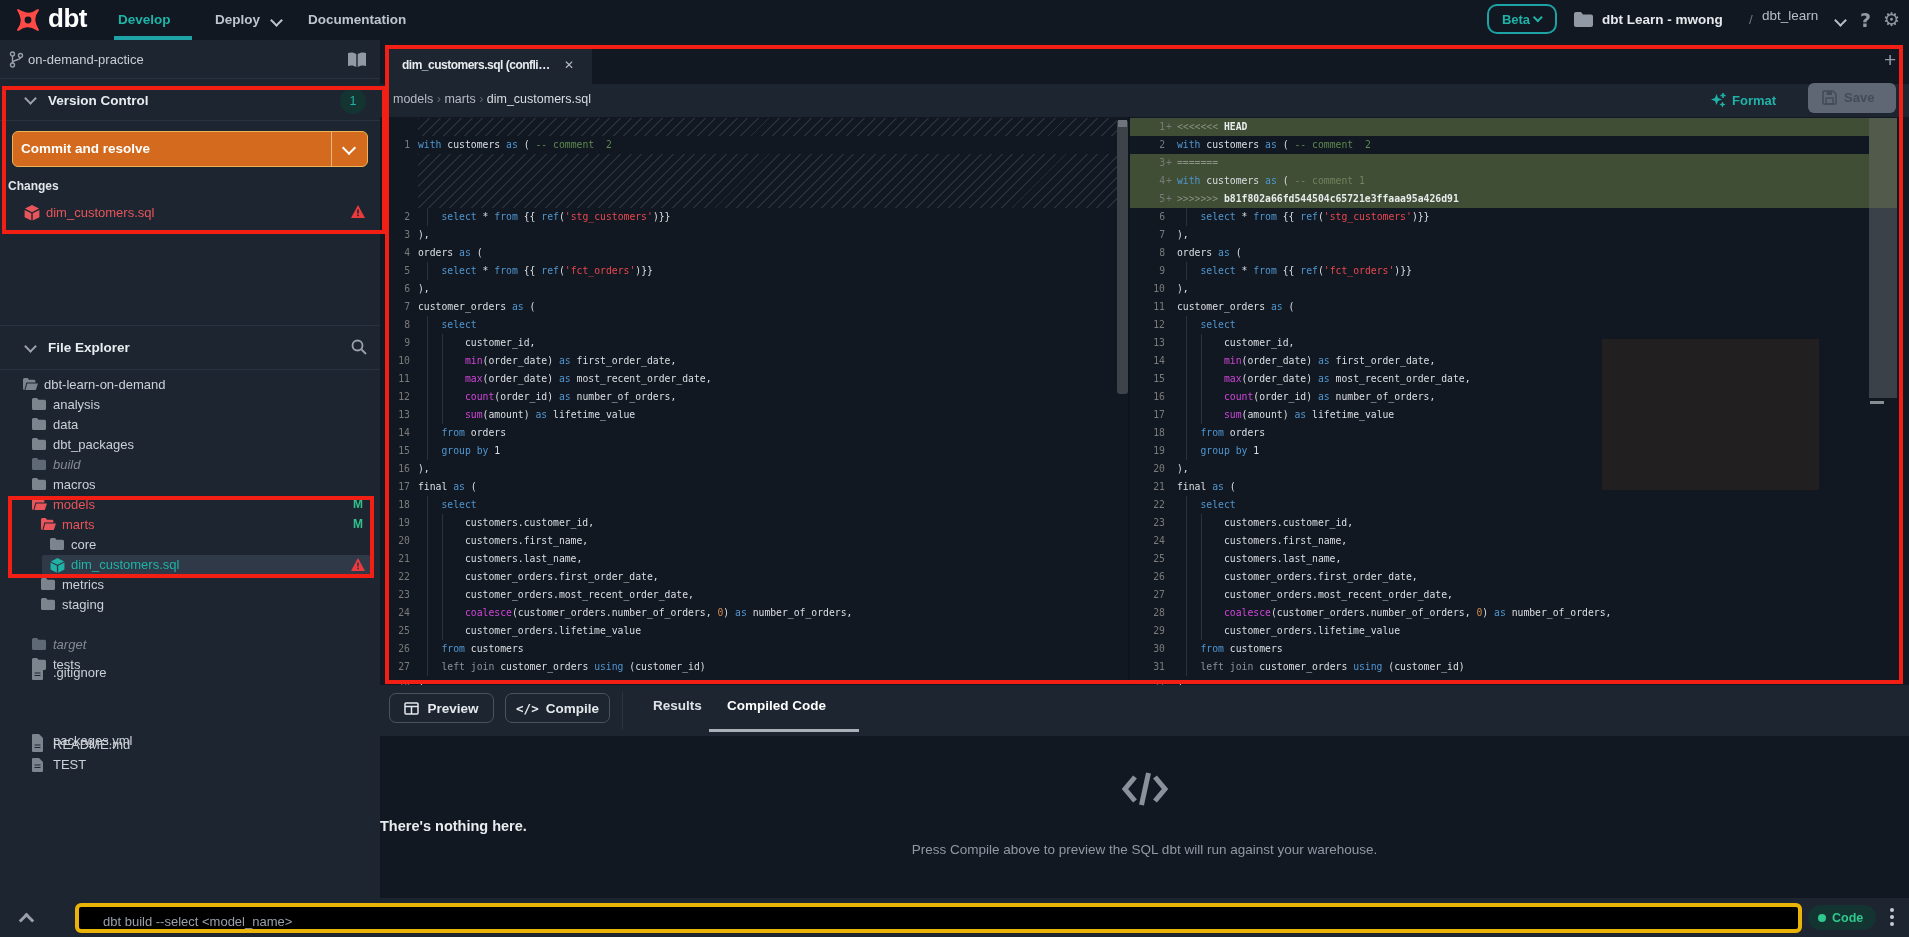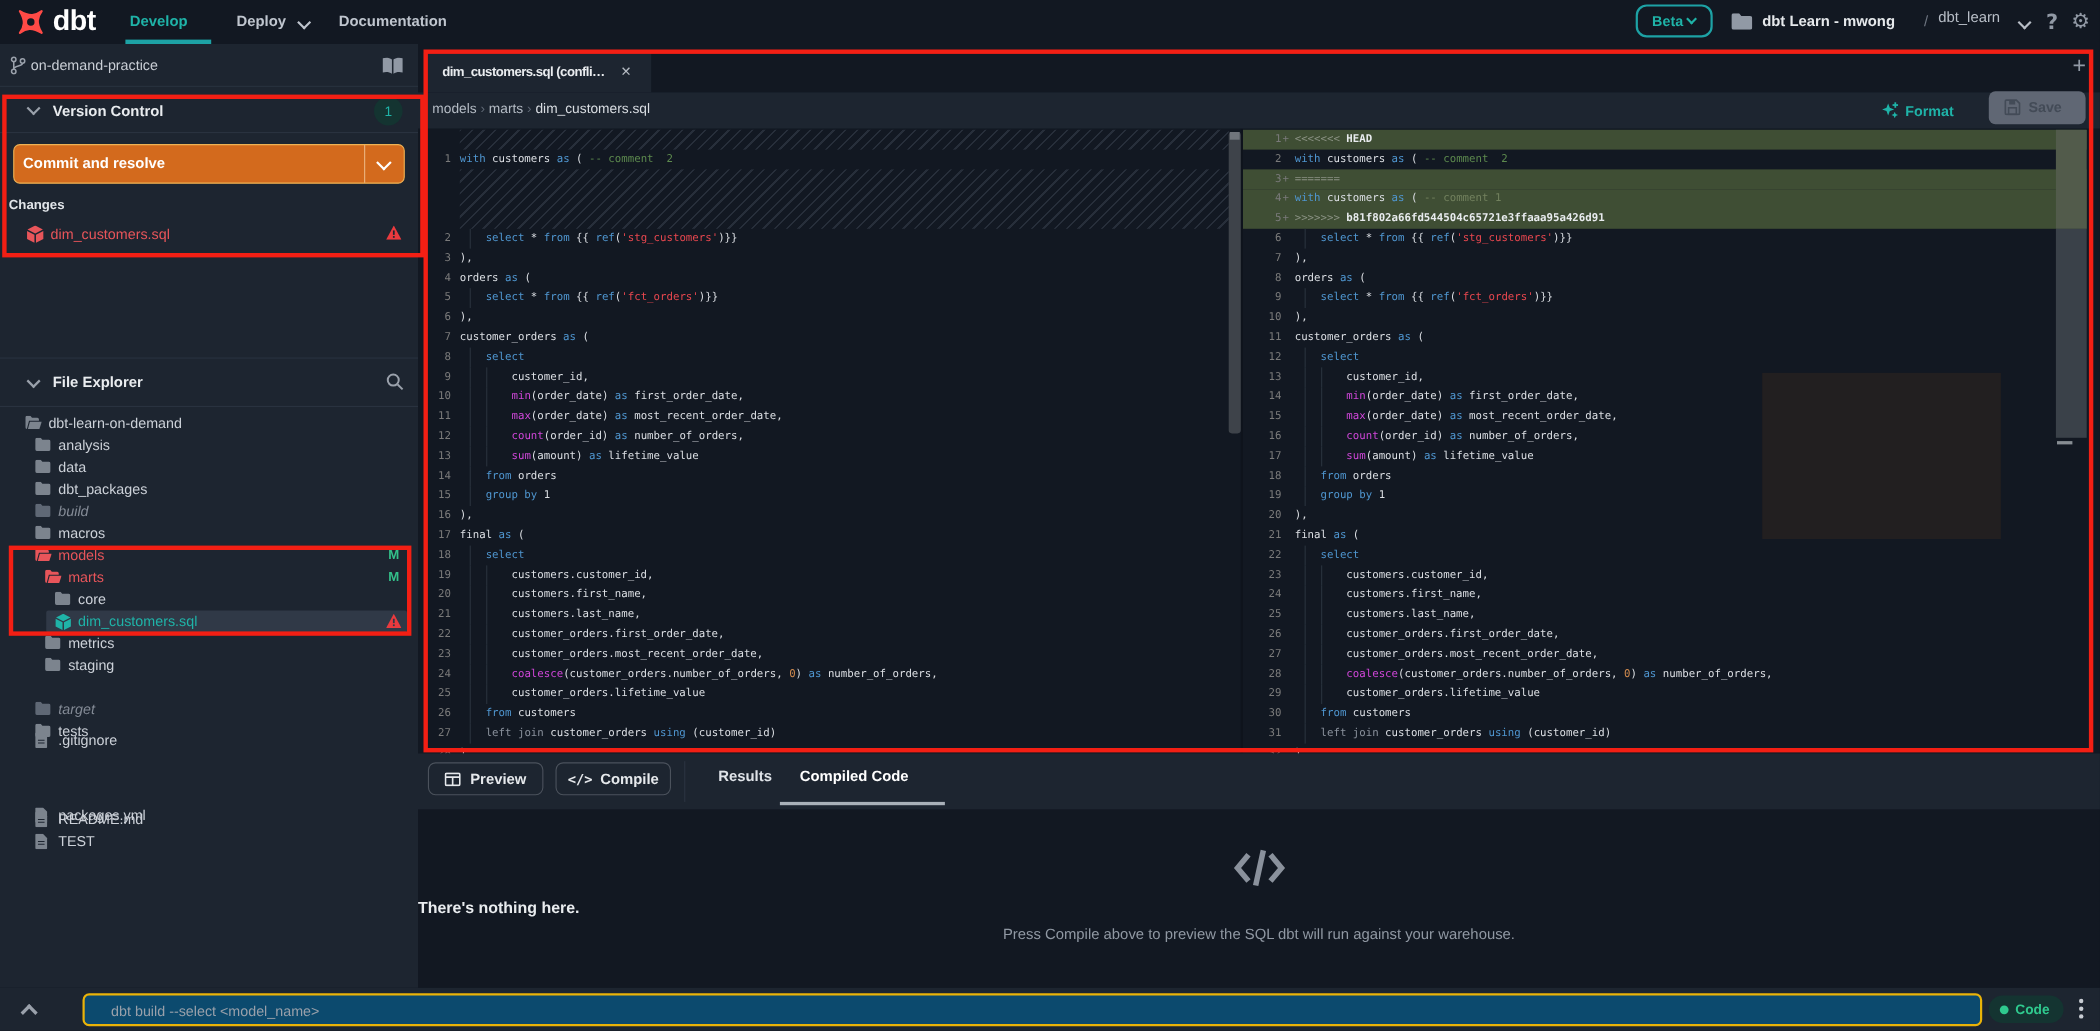--- a/index.html
+++ b/index.html
@@ -521,21 +521,21 @@
             <line x1="27.5" y1="4" x2="20.5" y2="36"></line>
           </g>
         </svg>
     </div>
     <div class="abs" style="left:0;top:82px;width:1529px;font-size:14.5px;font-weight:bold;color:#e9ecef">There's nothing here.</div>
     <div class="abs" style="left:0;top:106px;width:1529px;text-align:center;font-size:13.5px;color:#9098a3">Press Compile above to preview the SQL dbt will run against your warehouse.</div>
   </div>
 
   <div class="abs" style="left:0;top:898px;width:1909px;height:39px;background:#1d2530">
     <div class="abs" style="left:21px;top:17px;width:11px;height:11px;border-left:3px solid #9aa1ab;border-top:3px solid #9aa1ab;transform:rotate(45deg)"></div>
-    <div class="abs" style="left:75px;top:5px;width:1727px;height:30px;background:#0c4a6e;border:2px solid #eab308;border-radius:6px">
+    <div class="abs" style="left:75px;top:5px;width:1727px;height:30px;background:#000000;border:4px solid #eab308;border-radius:6px">
       <span class="abs" style="left:24px;top:7px;font-size:13px;color:#99a0aa">dbt build --select &lt;model_name&gt;</span>
     </div>
     <div class="abs" style="left:1808px;top:7px;width:68px;height:25px;background:#143431;border-radius:13px;display:flex;align-items:center;gap:6px;padding-left:10px">
       <span style="width:8px;height:8px;border-radius:50%;background:#2fc98e;display:inline-block"></span>
       <span style="font-size:12.5px;font-weight:bold;color:#2fc98e">Code</span>
     </div>
     <div class="abs" style="left:1890px;top:10px">
       <div style="width:4px;height:4px;border-radius:50%;background:#c8cdd3;margin-bottom:3px"></div>
       <div style="width:4px;height:4px;border-radius:50%;background:#c8cdd3;margin-bottom:3px"></div>
       <div style="width:4px;height:4px;border-radius:50%;background:#c8cdd3"></div>

